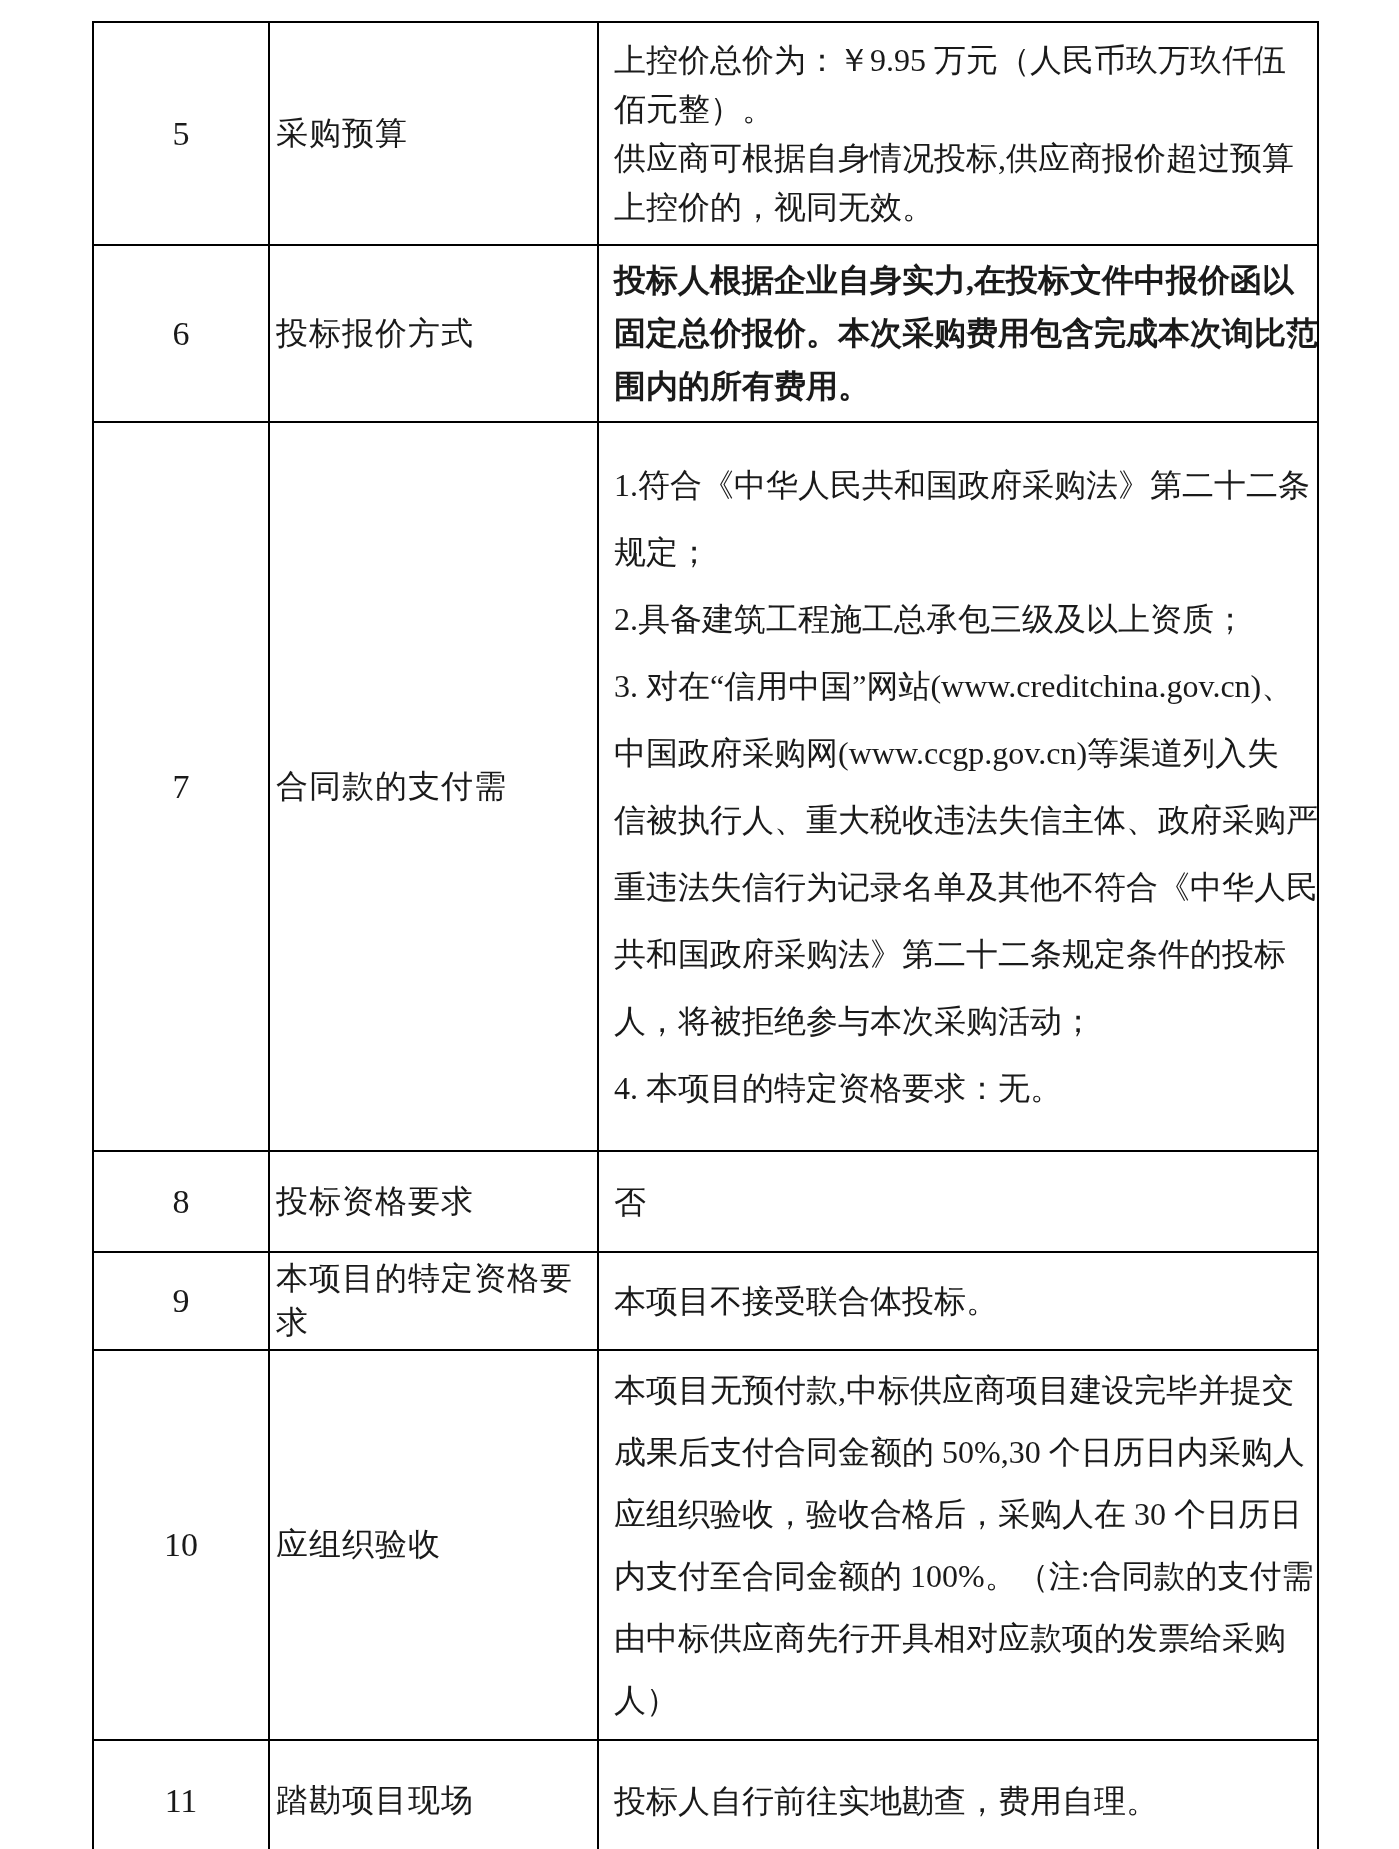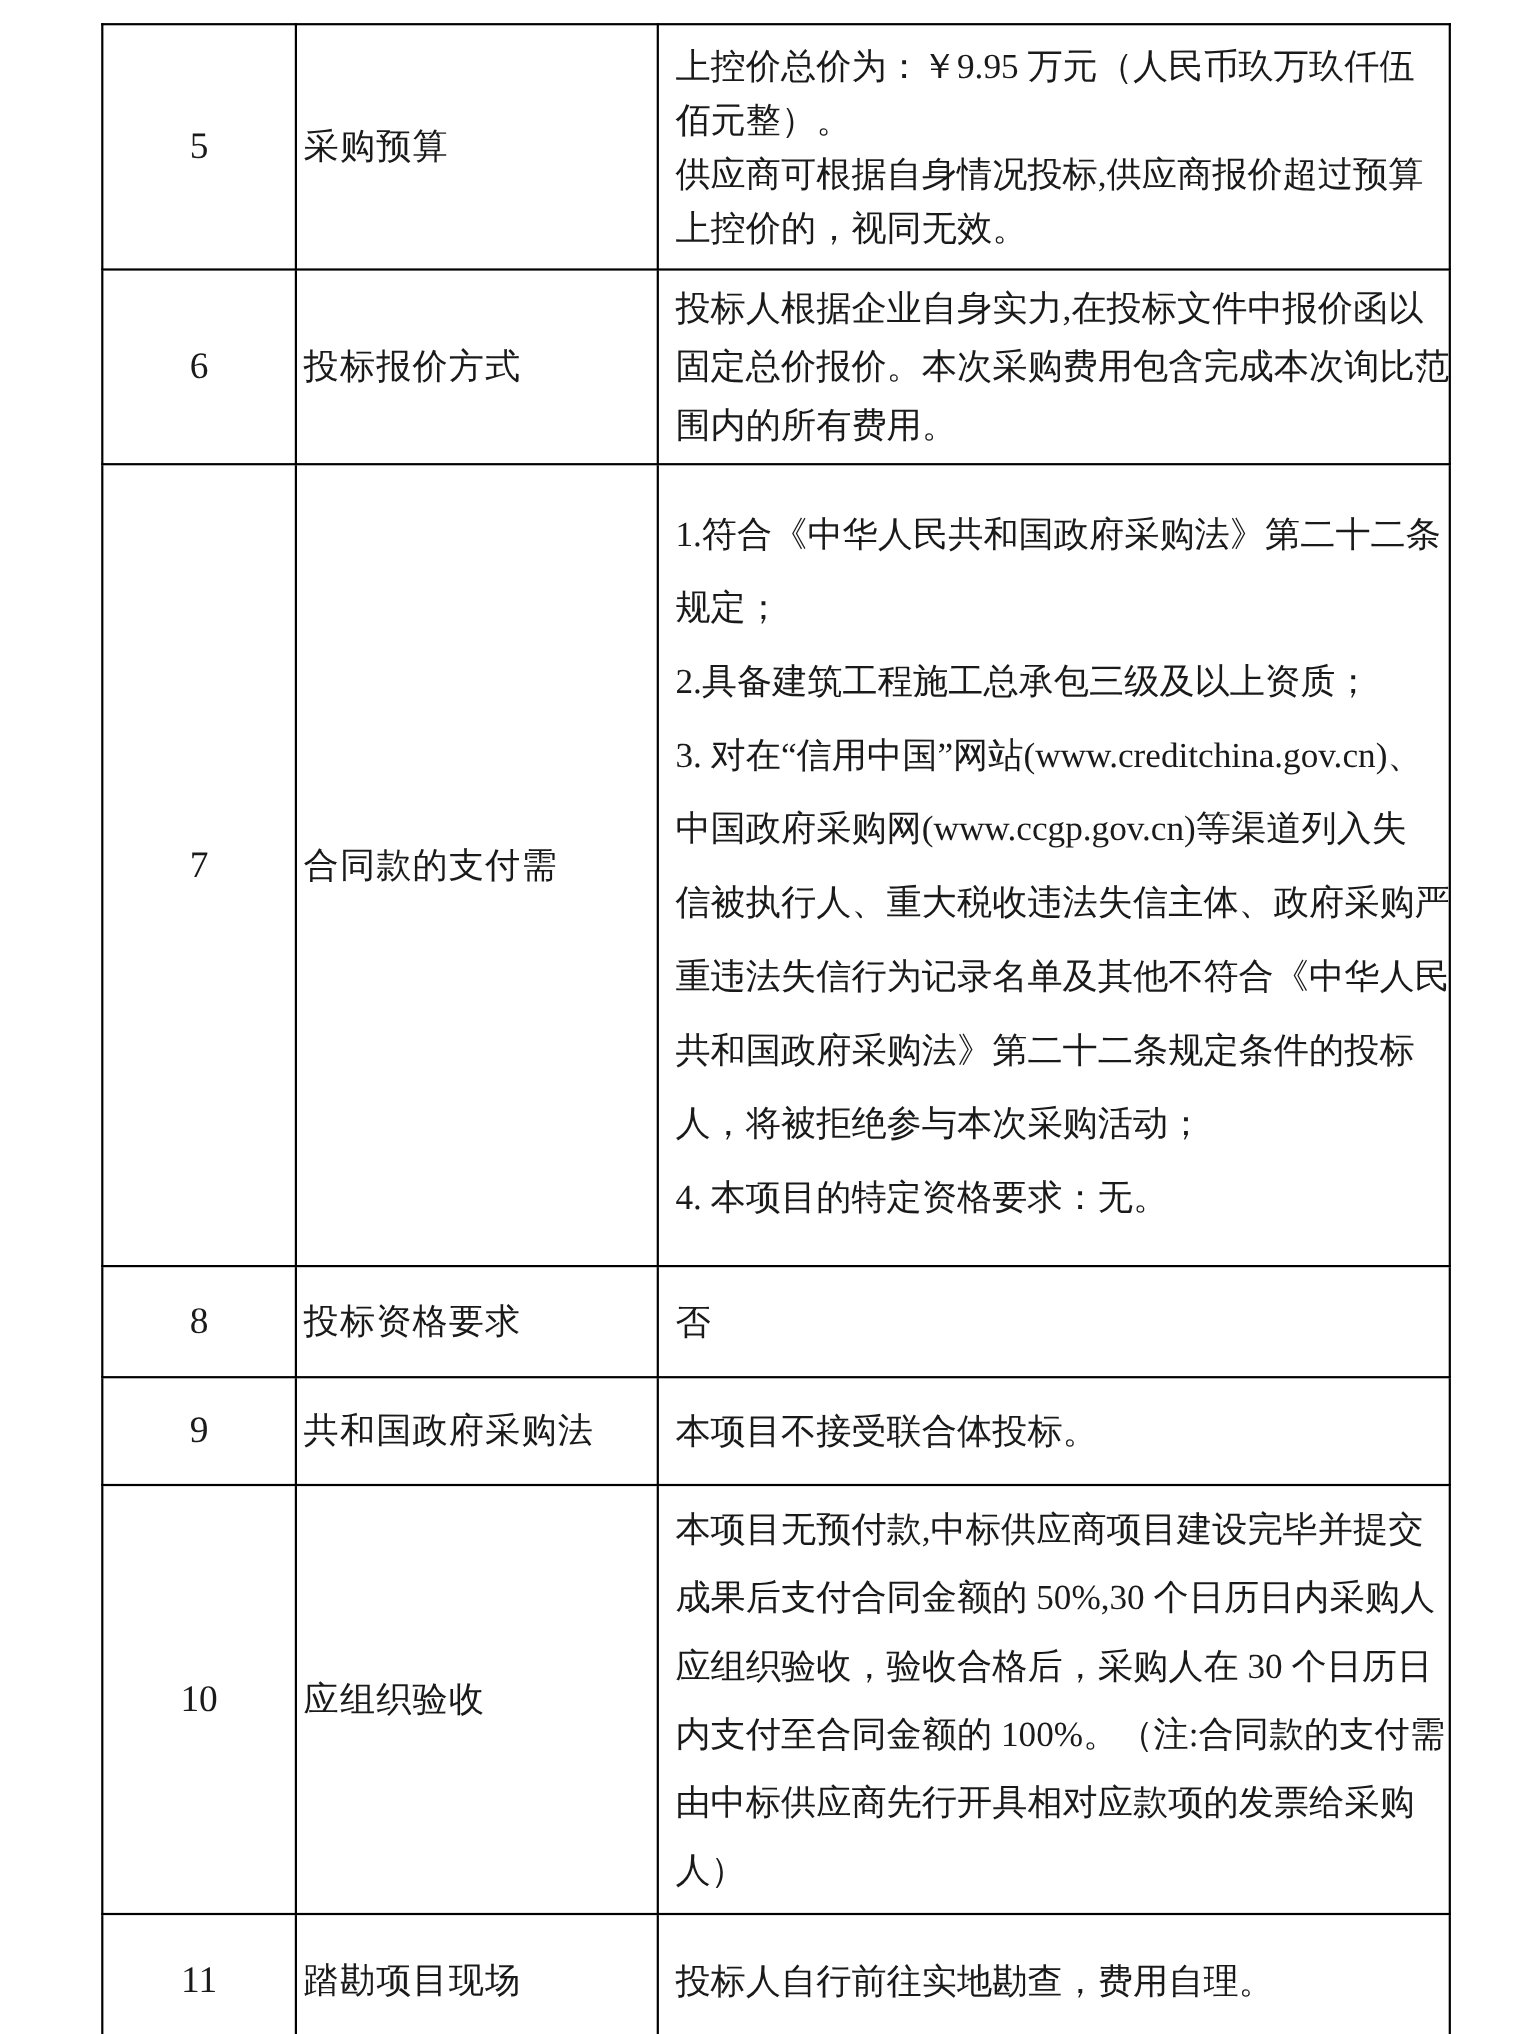--- a/index.html
+++ b/index.html
@@ -52,21 +52,21 @@
   
   tr.row-5  { height: 223px; }
   tr.row-6  { height: 161px; }
   tr.row-7  { height: 729px; }
   tr.row-8  { height: 101px; }
   tr.row-9  { height: 98px;  }
   tr.row-10 { height: 378px; }
   tr.row-11 { height: 121px; }
 
   tr.row-5  td.content-cell { line-height: 49px; border-radius: 21px; }
-  tr.row-6  td.content-cell { line-height: 53px; }
+  tr.row-6  td.content-cell { line-height: 53px; font-weight: bold; }
   tr.row-7  td.content-cell { line-height: 67px; margin-top: 28px; }
   tr.row-8  td.content-cell { line-height: 44px; }
   tr.row-9  td.content-cell { line-height: 44px; }
   tr.row-10 td.content-cell { line-height: 62px; border-radius: 11px; }
   tr.row-11 td.content-cell { line-height: 44px; }
 </style>
 </head>
 <body>
 
 <div class="page">
@@ -106,21 +106,21 @@
 人，将被拒绝参与本次采购活动；
 4. 本项目的特定资格要求：无。</td>
       </tr>
       <tr class="row-8">
         <td class="num-cell">8</td>
         <td class="label-cell">投标资格要求</td>
         <td class="content-cell">否</td>
       </tr>
       <tr class="row-9">
         <td class="num-cell">9</td>
-        <td class="label-cell">共和国政府采购法</td>
+        <td class="label-cell">本项目的特定资格要求</td>
         <td class="content-cell">本项目不接受联合体投标。</td>
       </tr>
       <tr class="row-10">
         <td class="num-cell">10</td>
         <td class="label-cell">应组织验收</td>
         <td class="content-cell">本项目无预付款,中标供应商项目建设完毕并提交
 成果后支付合同金额的 50%,30 个日历日内采购人
 应组织验收，验收合格后，采购人在 30 个日历日
 内支付至合同金额的 100%。（注:合同款的支付需
 由中标供应商先行开具相对应款项的发票给采购

